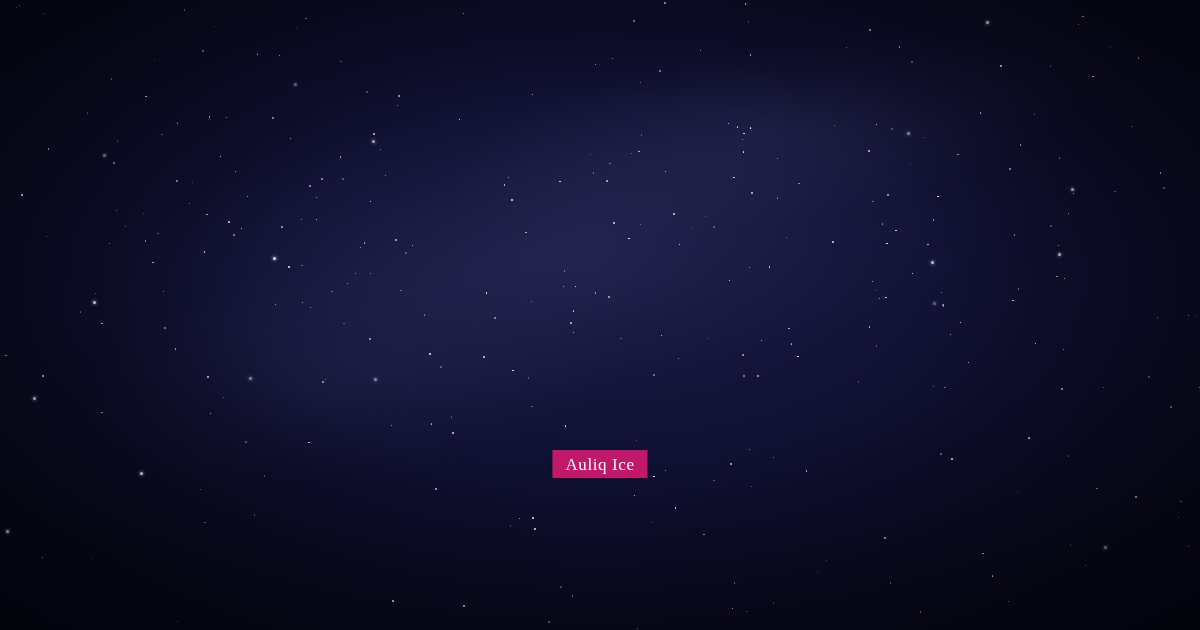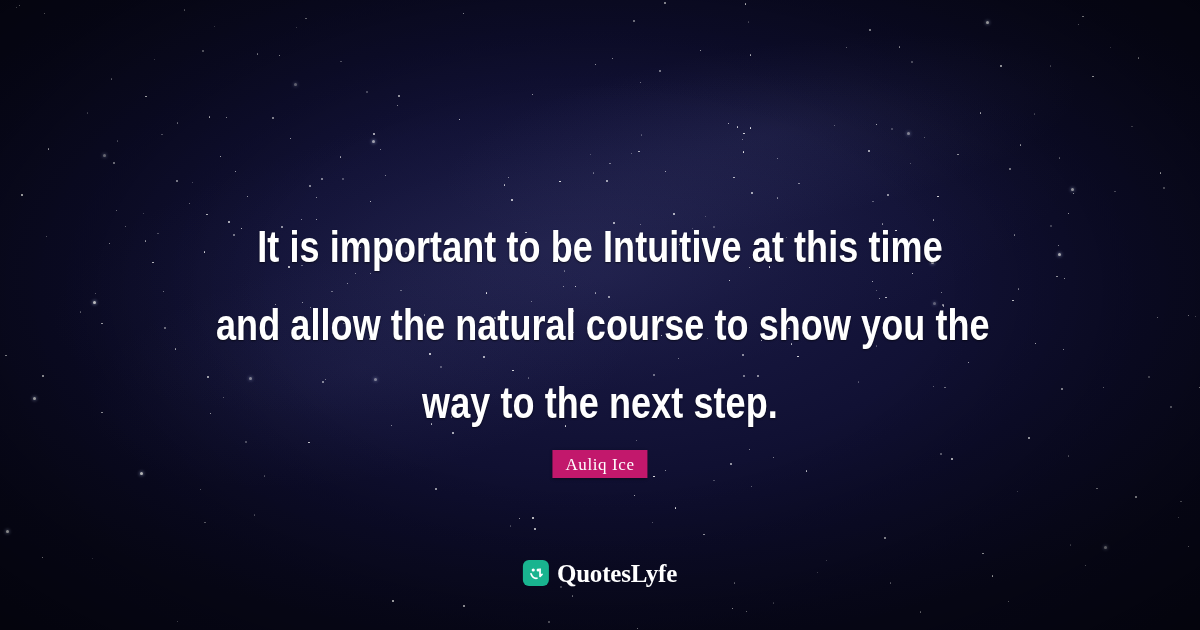--- a/index.html
+++ b/index.html
@@ -494,36 +494,20 @@
       <div class="star" style="left: 525.3px; top: 232.1px; width: 1.4px; height: 1.4px; opacity: 0.74;"></div>
       <div class="star" style="left: 340px; top: 156.4px; width: 1.4px; height: 1.4px; opacity: 0.67;"></div>
       <div class="star" style="left: 308.2px; top: 441.7px; width: 1.4px; height: 1.4px; opacity: 0.9;"></div>
       <div class="star" style="left: 287.7px; top: 266.4px; width: 2px; height: 2px; opacity: 0.93;"></div>
       <div class="star" style="left: 397.6px; top: 94.7px; width: 2px; height: 2px; opacity: 0.79;"></div>
     </div>
   <div class="bg-vignette"></div>
 
   <div class="content">
 
-    <div class="quote-block">
-      <span class="quote-line">It is important to be Intuitive at this time</span>
-      <span class="quote-line">and allow the natural course to show you the</span>
-      <span class="quote-line">way to the next step.</span>
-    </div>
 
     <div class="author-badge">
       <span class="author-name">Auliq Ice</span>
     </div>
 
-    <div class="brand">
-      <span class="brand-mark">
-        <svg width="19" height="19" viewBox="0 0 24 24" aria-hidden="true">
-          <circle cx="8" cy="7.6" r="2.0" fill="#ffffff"></circle>
-          <circle cx="14.2" cy="7.6" r="2.0" fill="#ffffff"></circle>
-          <path d="M5.2 12.4 C6.6 16.6 9.6 18.4 12.6 18.0" stroke="#ffffff" stroke-width="2.2" fill="none" stroke-linecap="round"></path>
-          <path d="M16.6 6.4 L16.6 15.6 L19.1 13.2" stroke="#ffffff" stroke-width="2.2" fill="none" stroke-linecap="round" stroke-linejoin="round"></path>
-        </svg>
-      </span>
-      <span class="brand-name">QuotesLyfe</span>
-    </div>
 
   </div>
 </div>
 
 </body></html>

